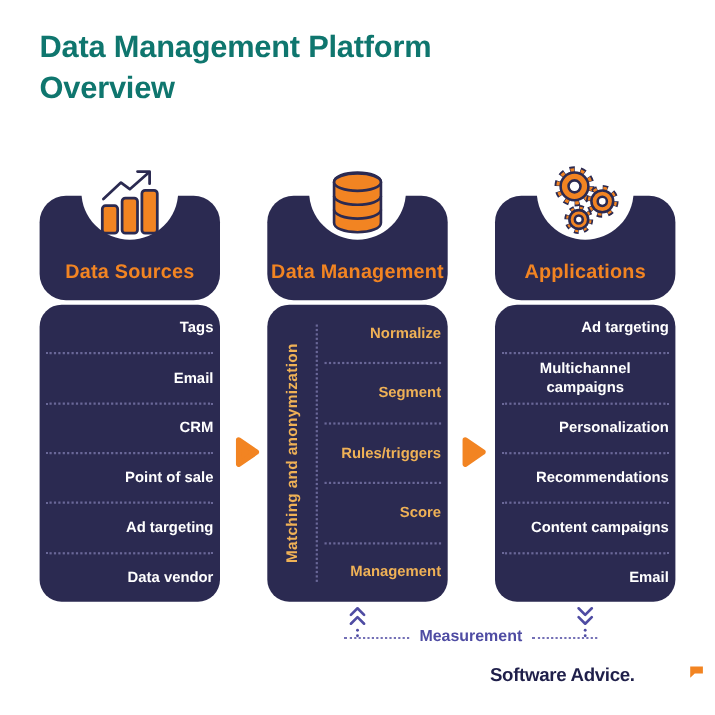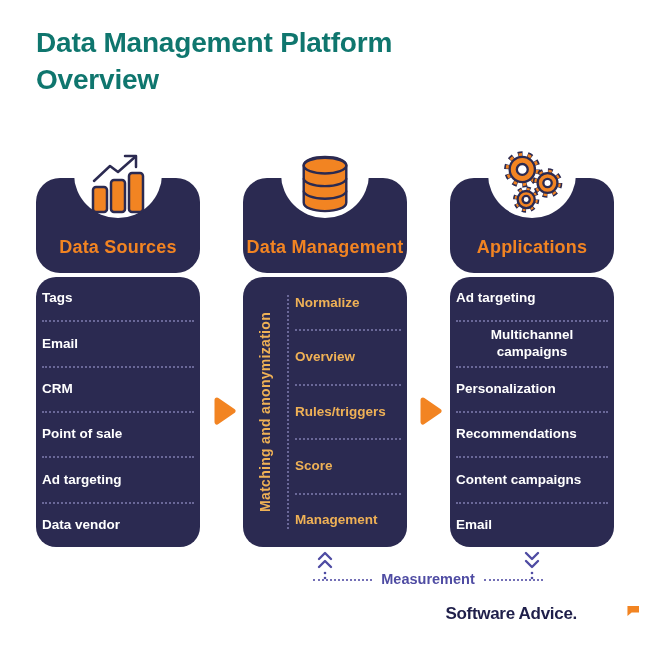--- a/index.html
+++ b/index.html
@@ -29,21 +29,21 @@
   }
   .header-label{
     color:#f28422;font-size:18px;font-weight:bold;white-space:nowrap;letter-spacing:.2px;
   }
   .col-body{
     position:absolute;top:147px;left:0;right:0;height:270px;background:#2b2a51;
     border-radius:20px;z-index:1;display:flex;box-sizing:border-box;
   }
   .rows{flex:1;display:flex;flex-direction:column;padding:0 6px;min-width:0;}
   .row{
-    flex:1;display:flex;align-items:center;justify-content:flex-start;text-align:center;
+    flex:1;display:flex;align-items:center;justify-content:flex-end;text-align:center;
     border-bottom:2px dotted rgba(158,154,212,0.55);
   }
   .row:last-child{border-bottom:none;}
   .row span{color:#ffffff;font-size:13.5px;font-weight:bold;line-height:1.25;}
   .col-2 .row span{color:#efb156;}
   .side-rail{
     width:44px;display:flex;align-items:center;justify-content:center;flex:none;
   }
   .side-label{
     writing-mode:vertical-rl;transform:rotate(180deg);
@@ -128,21 +128,21 @@
     <div class="col-body">
       <div class="side-rail">
         <span class="side-label">Matching and anonymization</span>
       </div>
       <div class="v-div"></div>
       <div class="rows">
         <div class="row">
             <span>Normalize</span>
           </div>
         <div class="row">
-            <span>Overview</span>
+            <span>Segment</span>
           </div>
         <div class="row">
             <span>Rules/triggers</span>
           </div>
         <div class="row">
             <span>Score</span>
           </div>
         <div class="row">
             <span>Management</span>
           </div>

